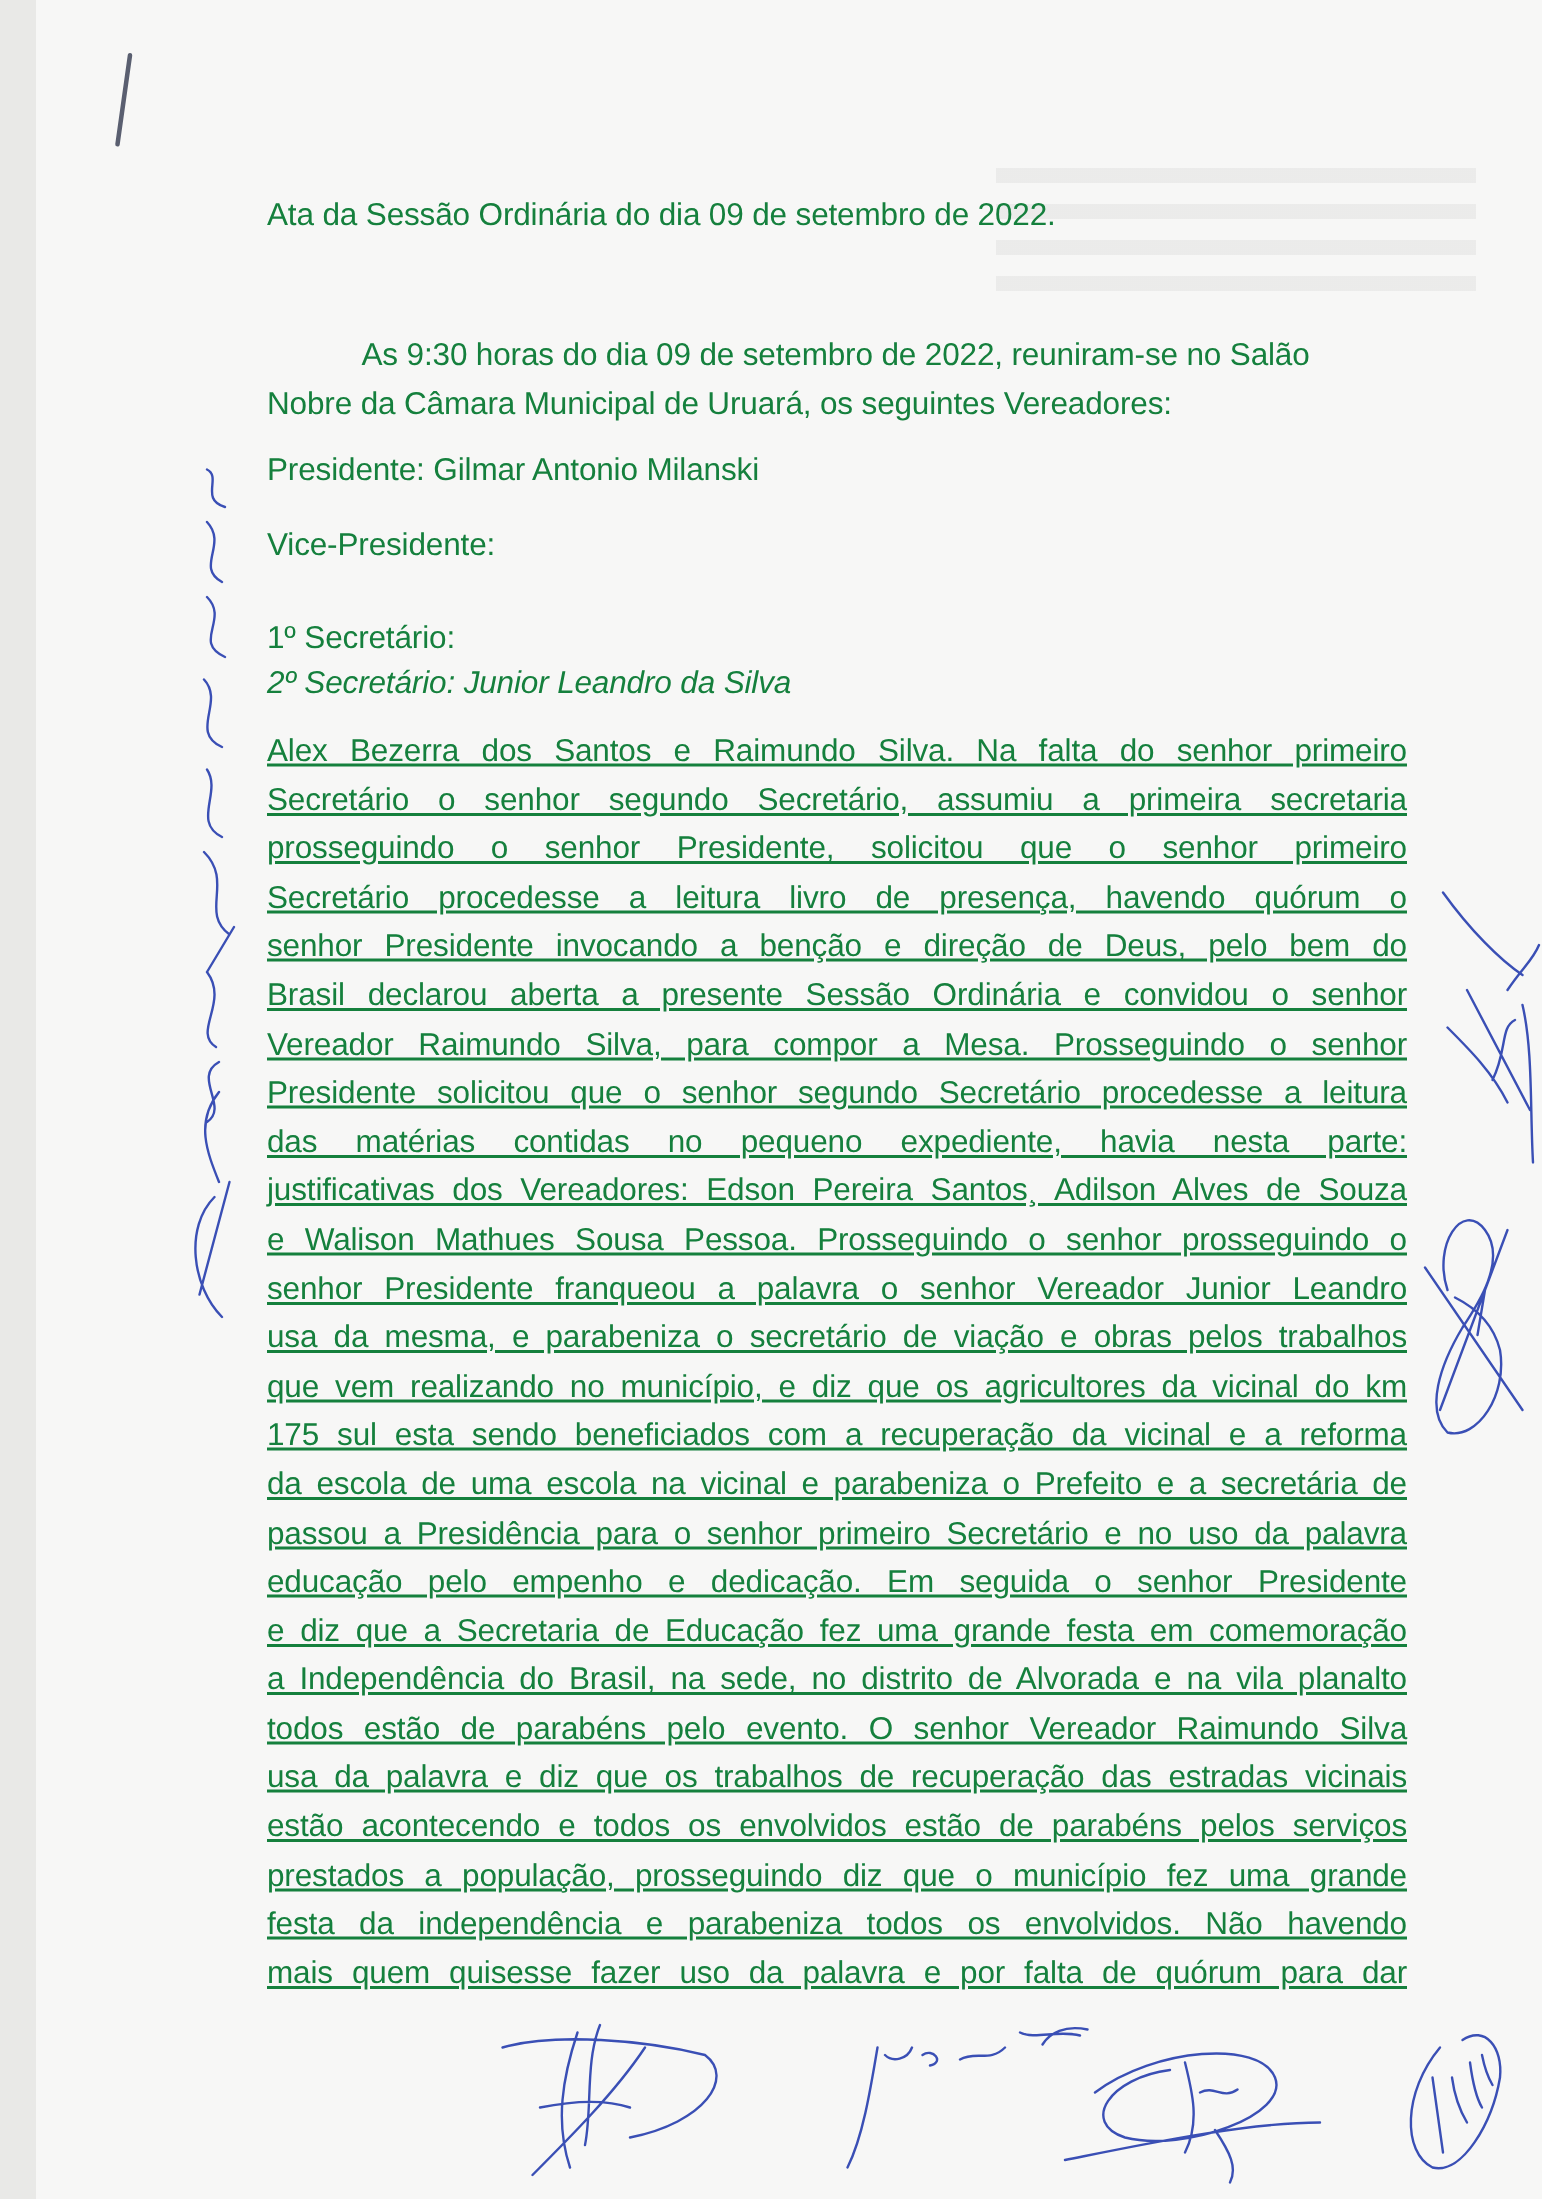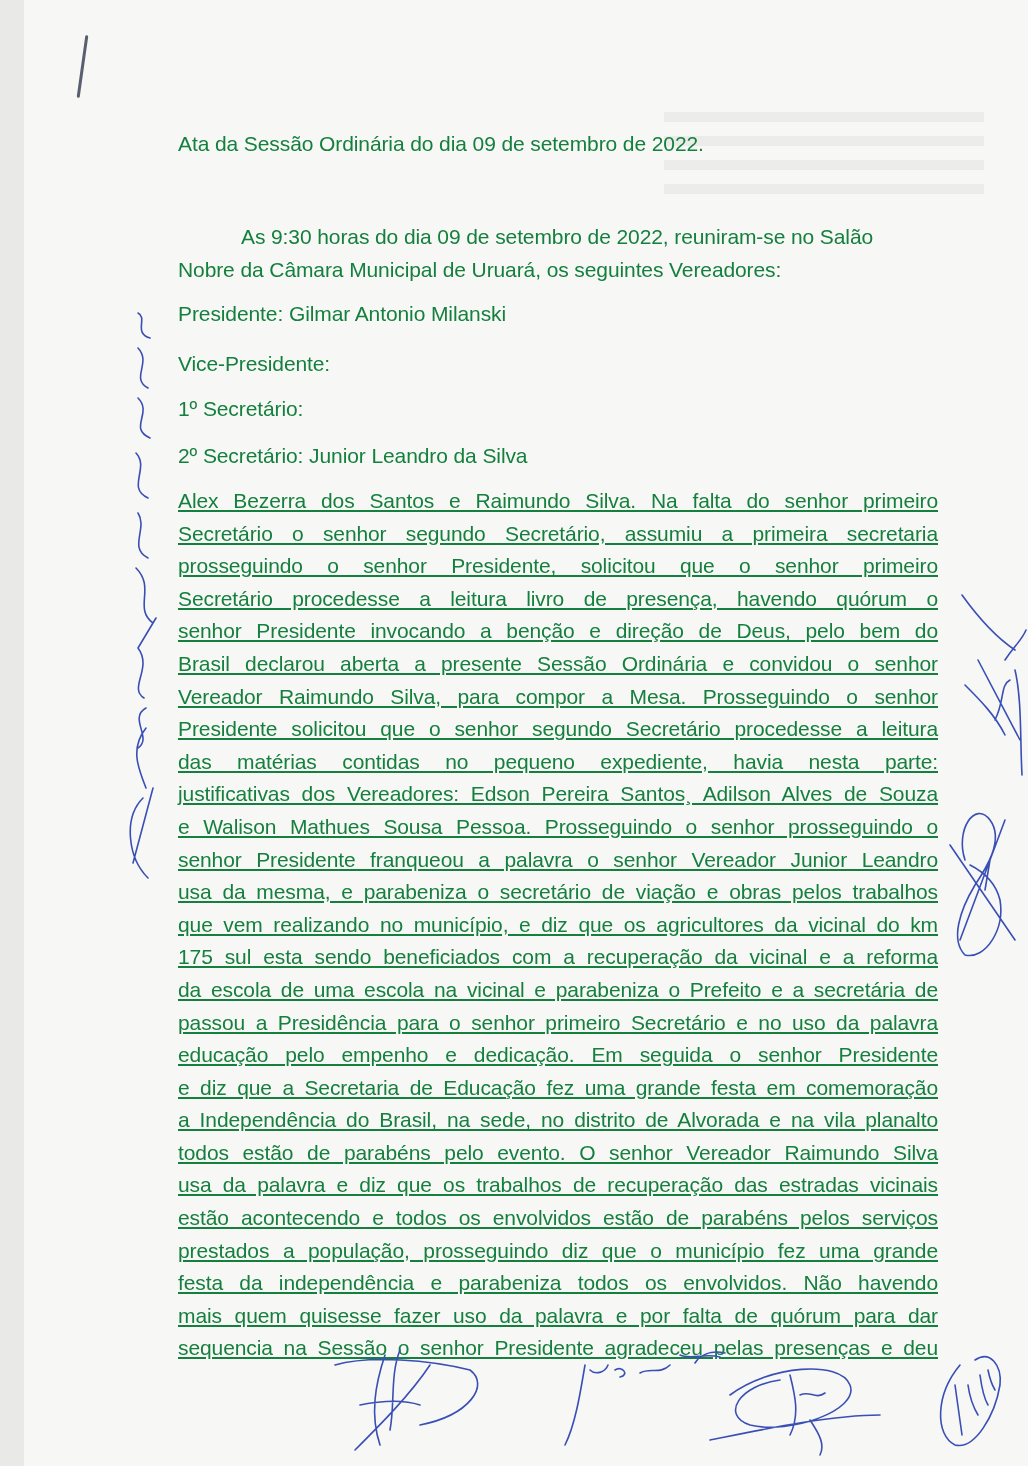--- a/index.html
+++ b/index.html
@@ -41,22 +41,22 @@
       line-height: 32.6px;
       letter-spacing: -0.1px;
       margin-top: 16px;
     }
     .title { left: 178px; top: 112px; }
     .opening { left: 178px; top: 205px; width: 760px; }
     .opening .indent { display: inline-block; width: 63px; }
     .member { left: 178px; }
     .m1 { top: 282px; }
     .m2 { top: 332px; }
-    .m3 { top: 377px; }
-    .m4 { top: 424px; }
+    .m3 { top: 394px; }
+    .m4 { top: 424px; font-style: italic; }
     .body-text {
       left: 178px; top: 469px; width: 760px;
       text-align: justify;
     }
     .body-text .line { display: block; text-align: justify; text-align-last: justify; white-space: nowrap; text-decoration: underline; }
     .body-text .line.last { text-align-last: justify; }
     svg.sig {
       position: absolute;
       overflow: visible;
     }
@@ -120,21 +120,20 @@
     <span class="line">passou a Presidência para o senhor primeiro Secretário e no uso da palavra</span>
     <span class="line">educação pelo empenho e dedicação. Em seguida o senhor Presidente</span>
     <span class="line">e diz que a Secretaria de Educação fez uma grande festa em comemoração</span>
     <span class="line">a Independência do Brasil, na sede, no distrito de Alvorada e na vila planalto</span>
     <span class="line">todos estão de parabéns pelo evento. O senhor Vereador Raimundo Silva</span>
     <span class="line">usa da palavra e diz que os trabalhos de recuperação das estradas vicinais</span>
     <span class="line">estão acontecendo e todos os envolvidos estão de parabéns pelos serviços</span>
     <span class="line">prestados a população, prosseguindo diz que o município fez uma grande</span>
     <span class="line">festa da independência e parabeniza todos os envolvidos.  Não havendo</span>
     <span class="line">mais quem quisesse fazer uso da palavra e por falta de quórum  para dar</span>
-    <span class="line last">sequencia na Sessão o senhor Presidente agradeceu pelas presenças e deu</span>
   </div>
 
 <svg class="sig" style="left:108px; top:318px;" width="60" height="580" viewBox="0 0 60 580">
   <path d="M40 560 C20 540, 15 500, 35 480 M25 545 L45 470 M38 470 C30 450, 22 430, 38 410 M30 430 C45 420, 20 400, 38 390 M36 380 C20 370, 45 350, 30 330 M30 330 L48 300 M45 305 C25 290, 48 270, 28 250 M40 240 C20 230, 40 210, 30 195 M40 180 C18 170, 42 150, 28 135 M42 120 C20 110, 45 95, 30 80 M40 70 C22 60, 44 45, 30 30 M42 20 C25 15, 40 0, 30 -5"></path>
 </svg>
 
 <svg class="sig" style="left:960px; top:590px;" width="70" height="190" viewBox="0 0 70 190">
   <path d="M2 5 C20 30, 40 50, 55 60 M18 70 L60 150 M5 95 C20 110, 35 125, 45 145 M35 130 C45 110, 40 95, 50 90 M45 70 C55 55, 62 50, 66 40 M55 80 C62 110, 60 150, 62 185"></path>
 </svg>
 <svg class="sig" style="left:945px; top:790px;" width="85" height="170" viewBox="0 0 85 170">

